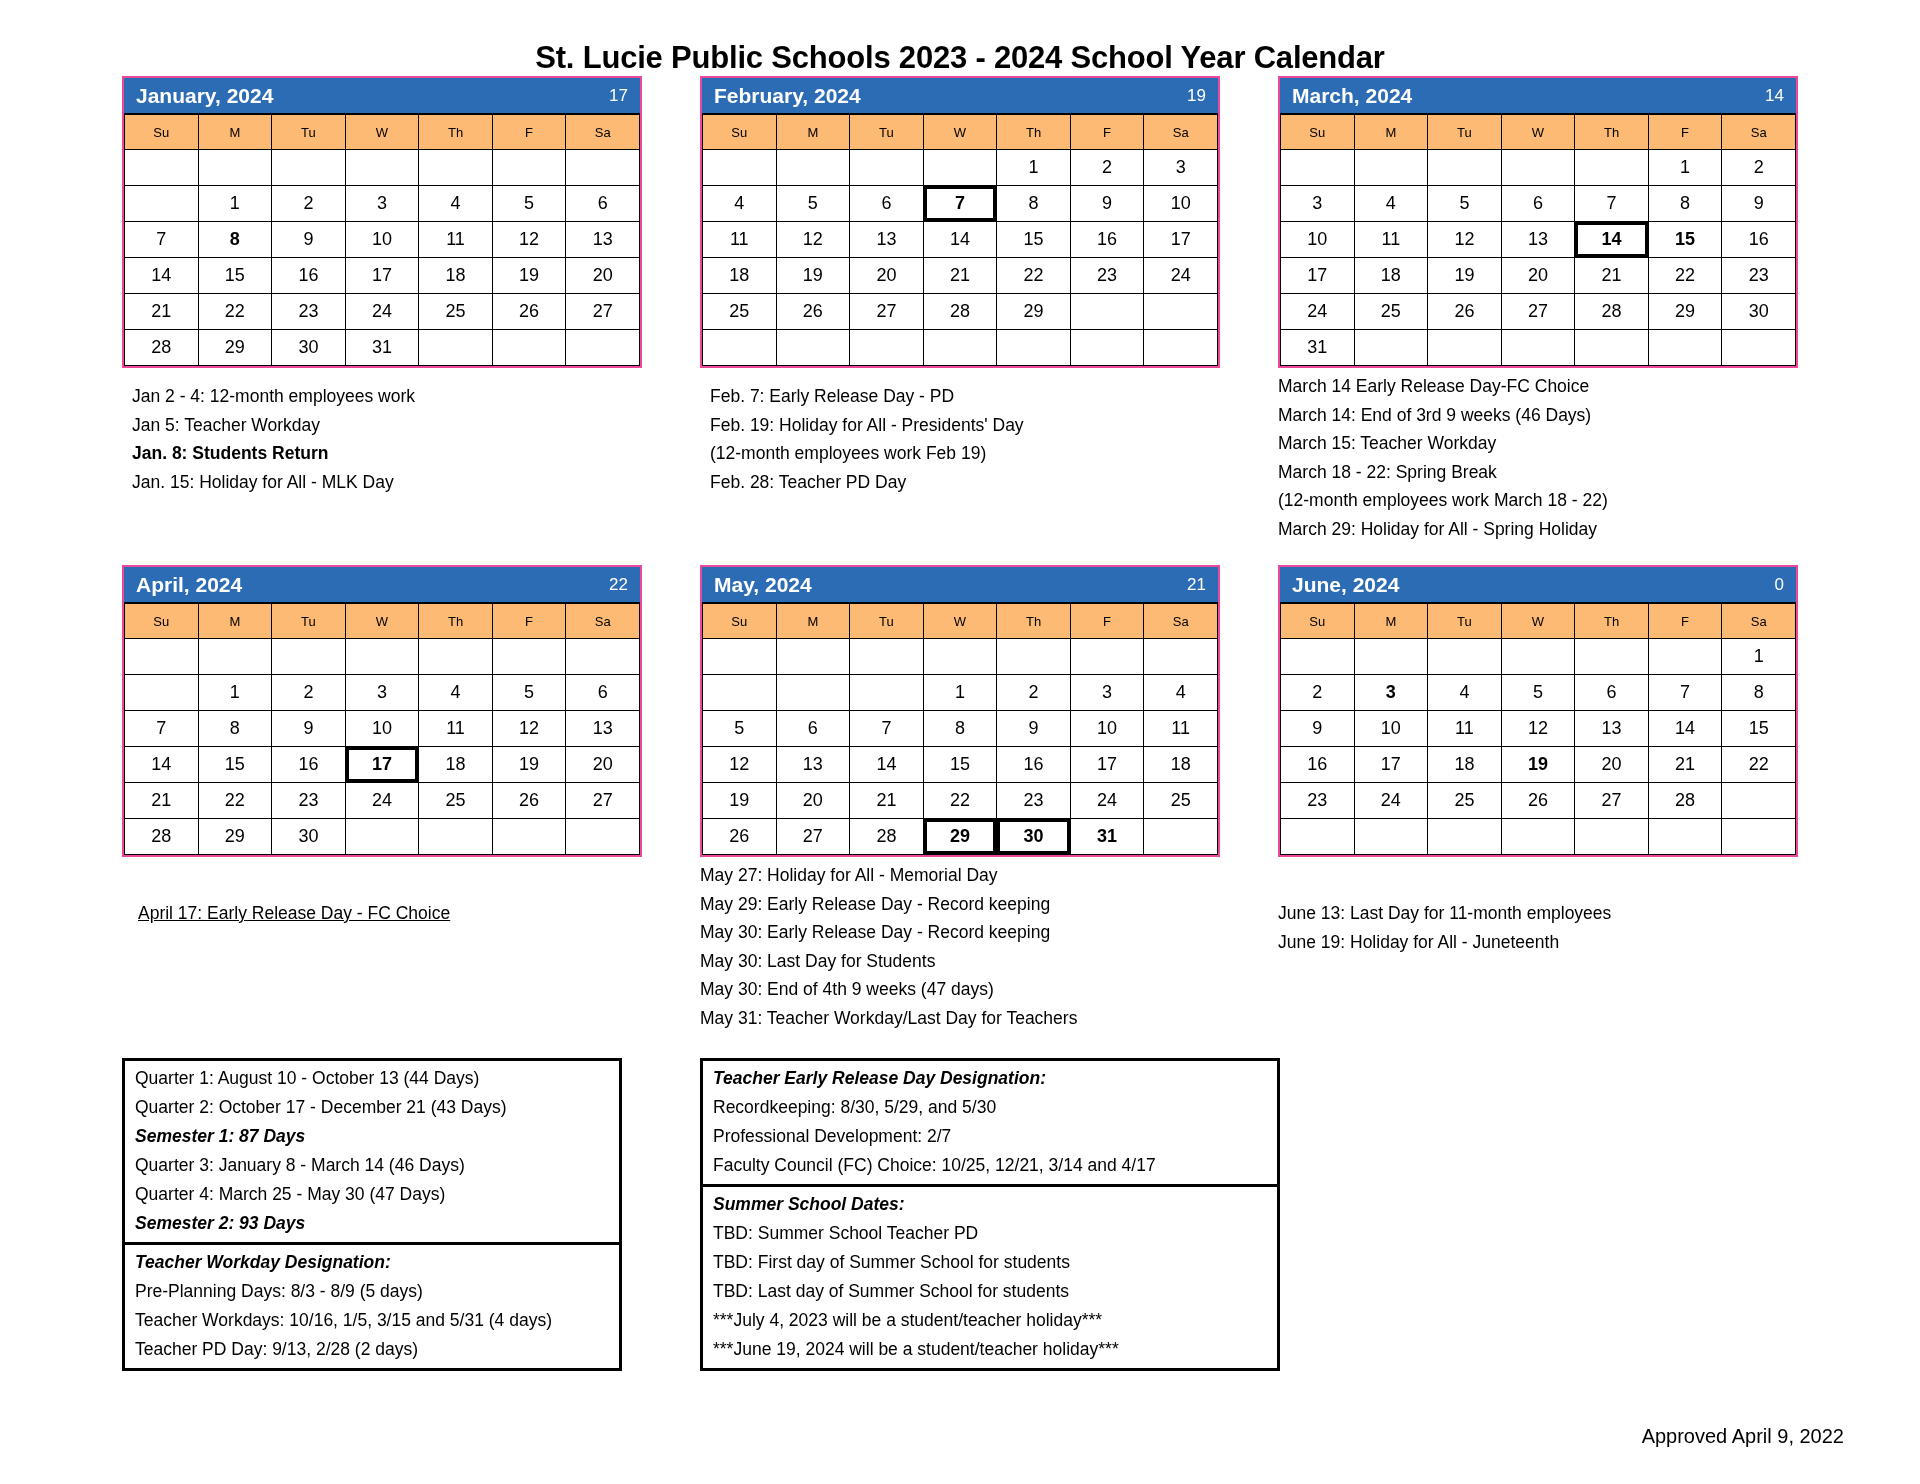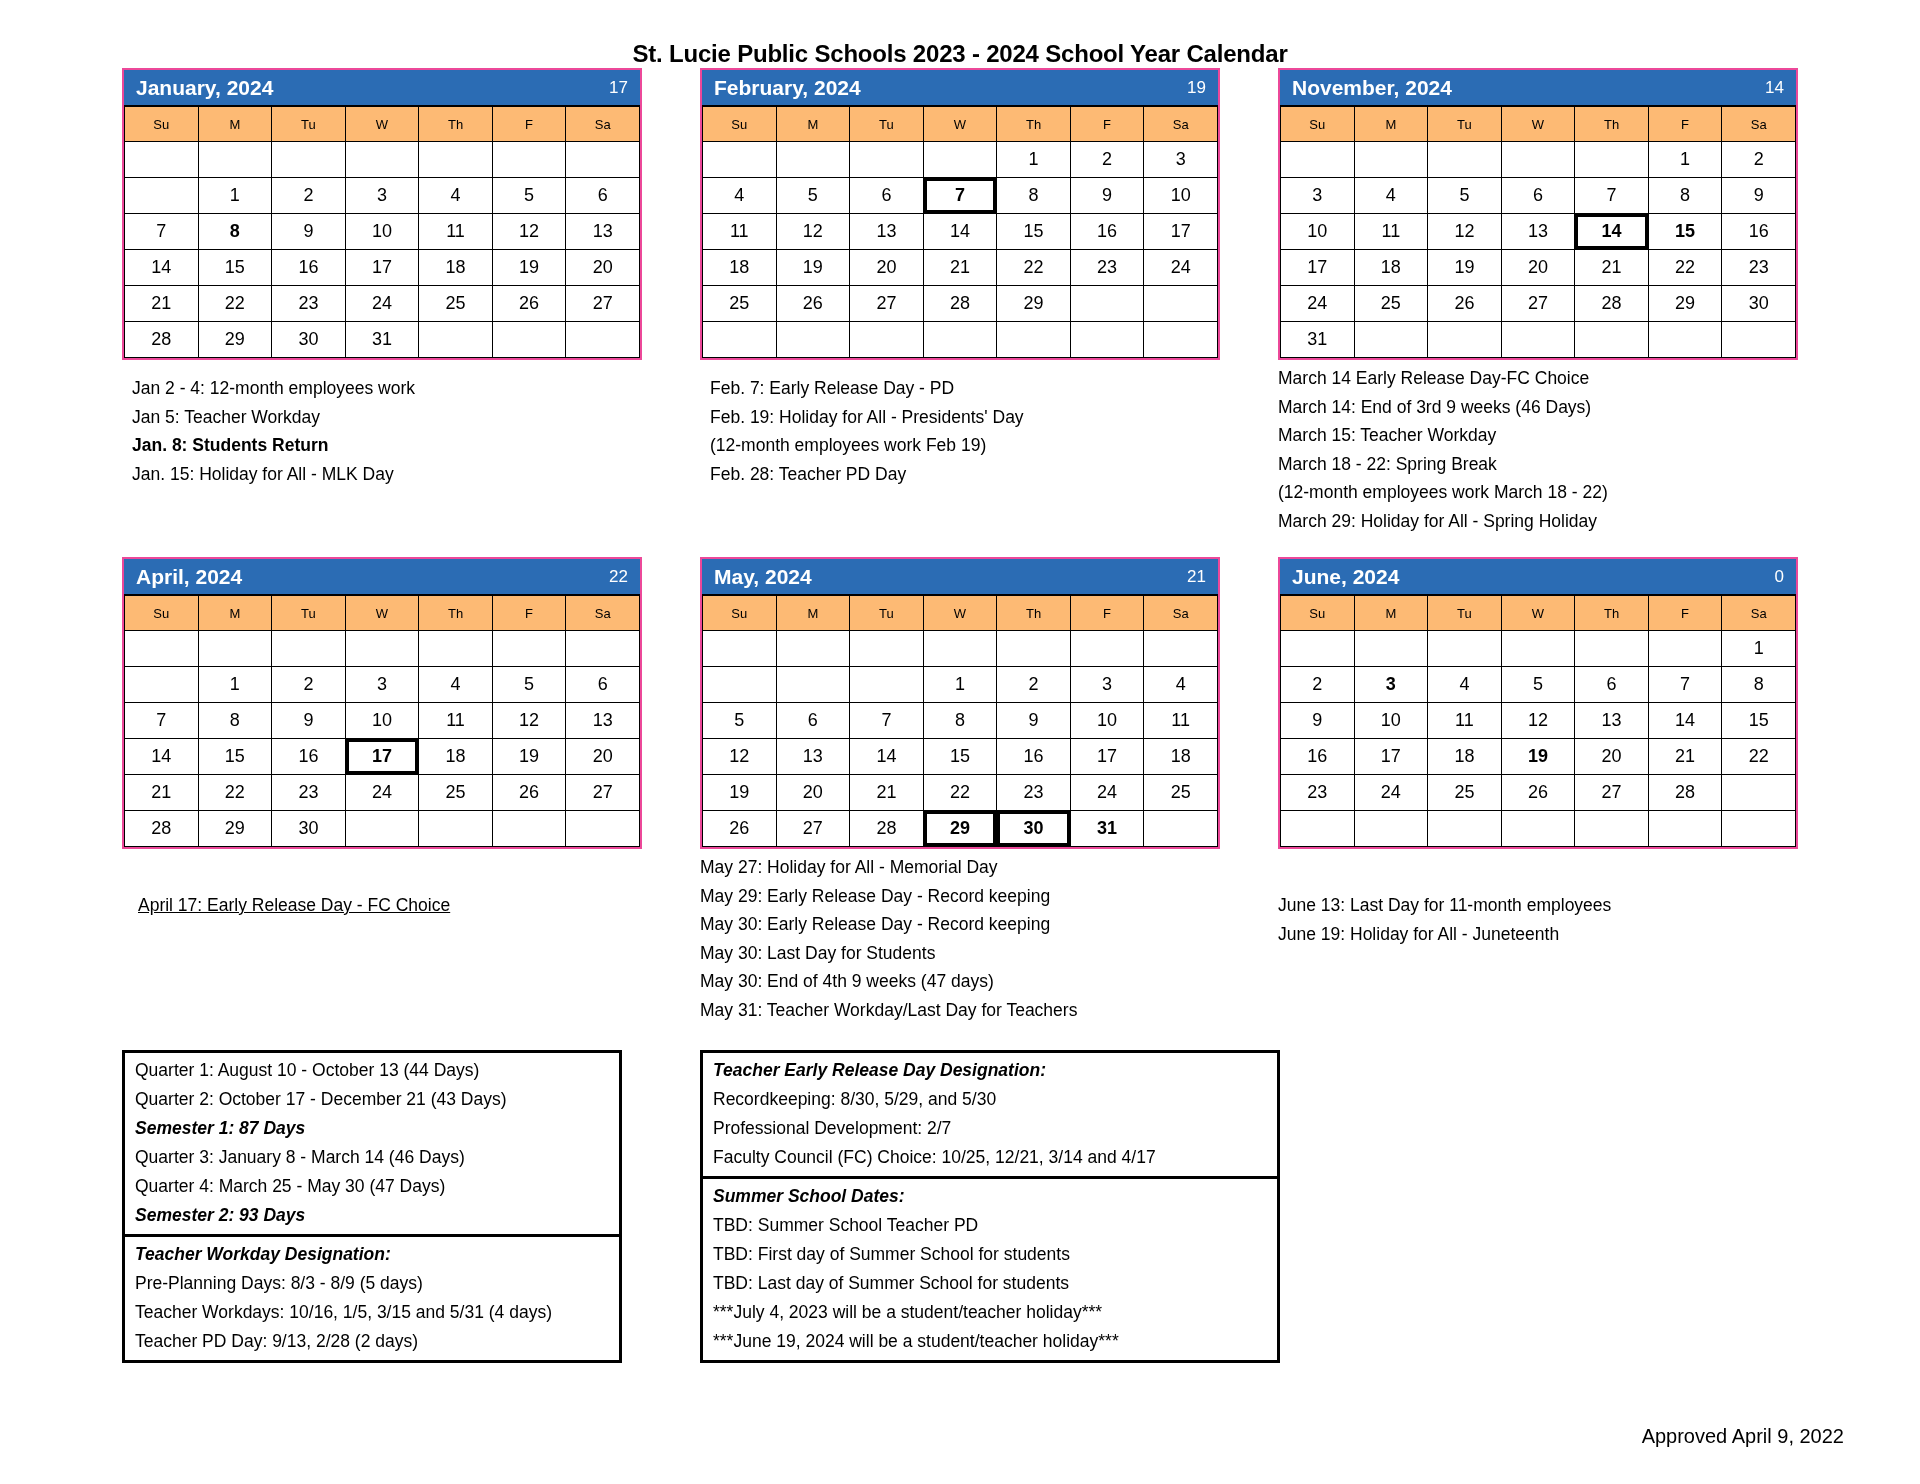--- a/index.html
+++ b/index.html
@@ -19,21 +19,21 @@
     width: 1920px;
     height: 1484px;
     position: relative;
     box-sizing: border-box;
     padding: 0;
   }
 
   
   .title {
     text-align: center;
-    font-size: 24px;
+    font-size: 31px;
     font-weight: bold;
     letter-spacing: -0.2px;
     padding-top: 40px;
     padding-bottom: 0;
   }
 
   
   .row {
     display: flex;
     justify-content: flex-start;
@@ -320,21 +320,21 @@
           <div>Feb. 7: Early Release Day - PD</div>
           <div>Feb. 19: Holiday for All - Presidents' Day</div>
           <div>(12-month employees work Feb 19)</div>
           <div>Feb. 28: Teacher PD Day</div>
         </div>
     </div>
 
     <div class="col">
       <div class="month">
         <div class="month-header">
-          <span>November, 2024</span>
+          <span>March, 2024</span>
           <span class="mh-count">14</span>
         </div>
         <table class="cal">
           <thead>
               <tr>
                 <th>Su</th>
                 <th>M</th>
                 <th>Tu</th>
                 <th>W</th>
                 <th>Th</th>

